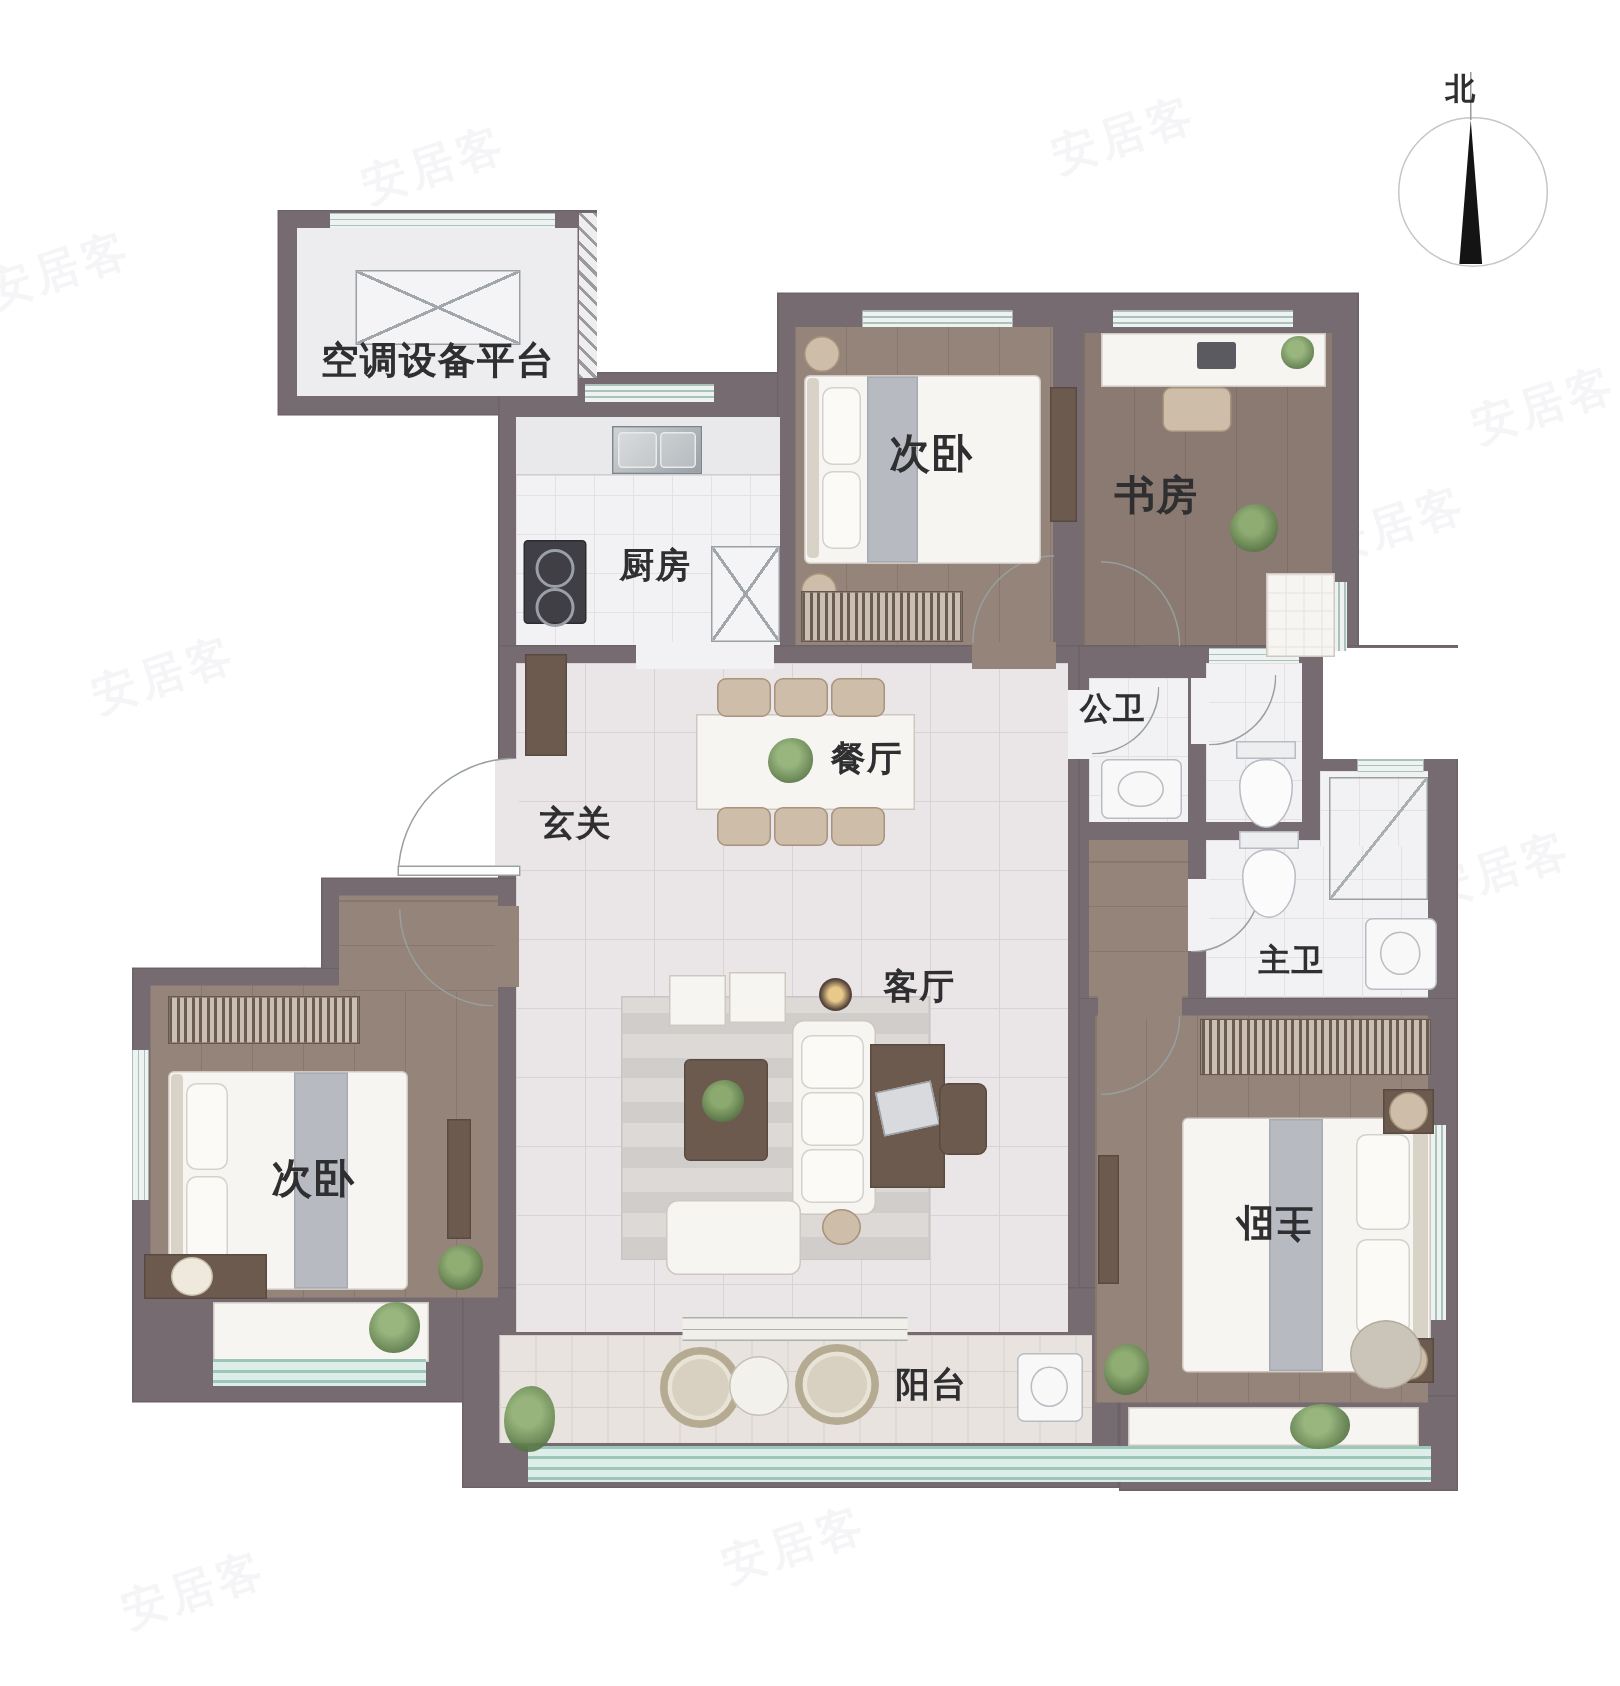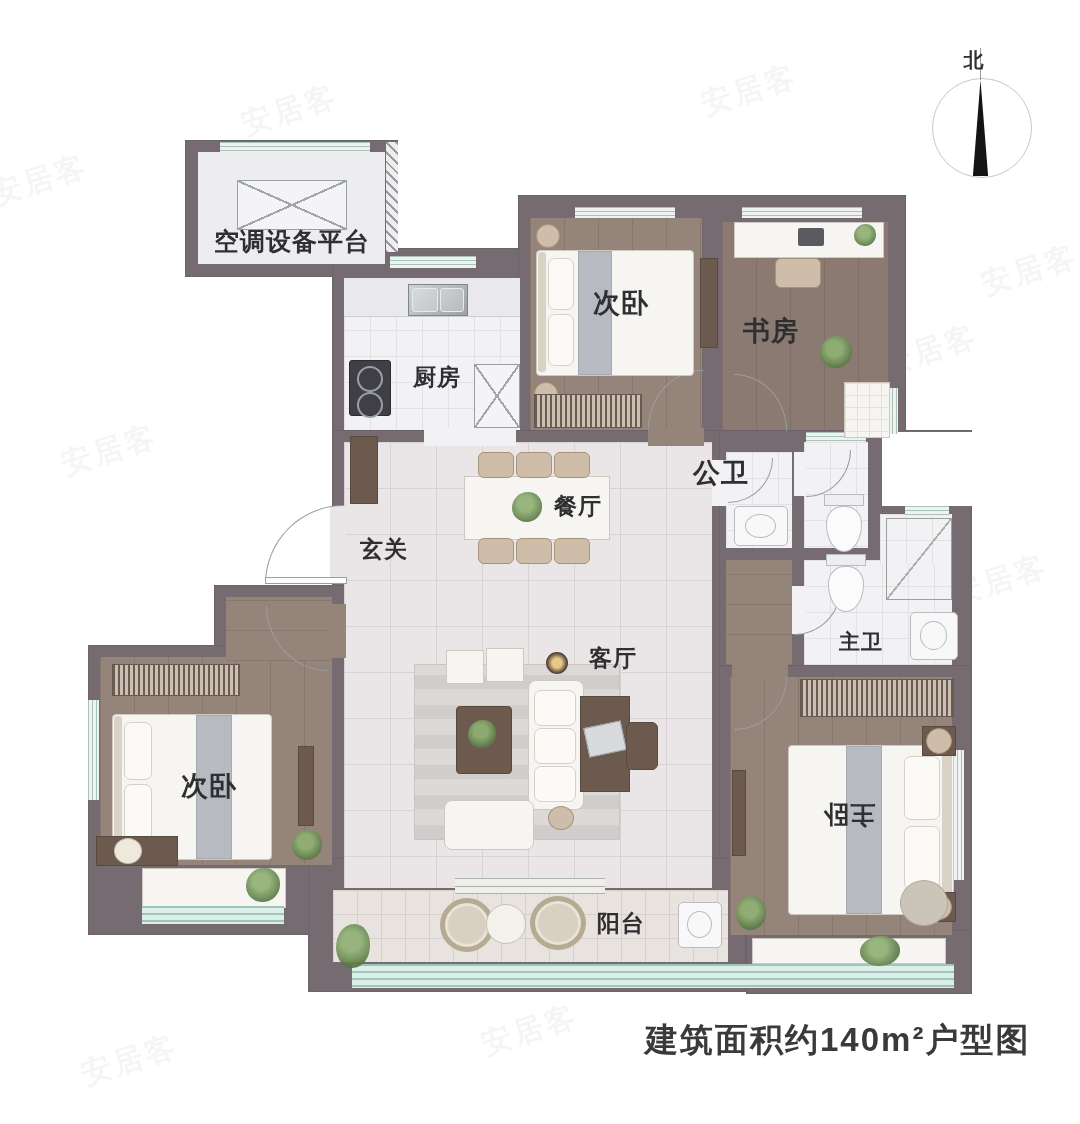--- a/index.html
+++ b/index.html
@@ -250,24 +250,23 @@
 
   <div class="compass-circle" style="left:932px;top:78px;width:98px;height:98px"></div>
   <div class="abs" style="left:980px;top:48px;width:1px;height:32px;background:#9a9a9a"></div>
   <div class="needle" style="left:971px;top:80px;width:19px;height:96px"></div>
   <div class="lbl" style="left:974px;top:60px;font-size:20px">北</div>
 
   <div class="lbl" style="left:292px;top:241px;font-size:25px">空调设备平台</div>
   <div class="lbl" style="left:437px;top:377px;font-size:23px">厨房</div>
   <div class="lbl" style="left:621px;top:303px;font-size:27px">次卧</div>
   <div class="lbl" style="left:771px;top:331px;font-size:27px">书房</div>
-  <div class="lbl" style="left:721px;top:473px;font-size:27px">公卫</div>
+  <div class="lbl" style="left:742px;top:473px;font-size:21px">公卫</div>
   <div class="lbl" style="left:861px;top:641px;font-size:21px">主卫</div>
   <div class="lbl" style="left:384px;top:549px;font-size:23px">玄关</div>
   <div class="lbl" style="left:578px;top:506px;font-size:23px">餐厅</div>
   <div class="lbl" style="left:613px;top:658px;font-size:23px">客厅</div>
   <div class="lbl" style="left:209px;top:786px;font-size:27px">次卧</div>
   <div class="lbl flip" style="left:849px;top:814px;font-size:25px">主卧</div>
   <div class="lbl" style="left:621px;top:923px;font-size:23px">阳台</div>
 
-  <div class="caption" style="left:645px;top:1018px">建筑面积约140m²户型图</div>
 
 </div>
 
 </body></html>

